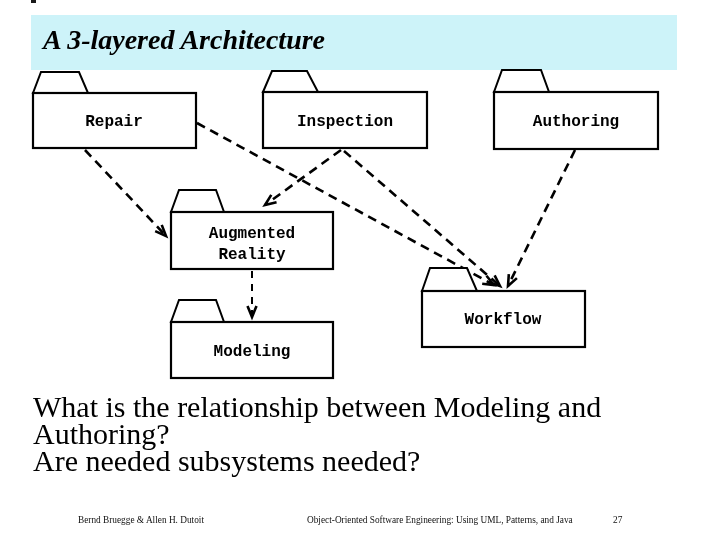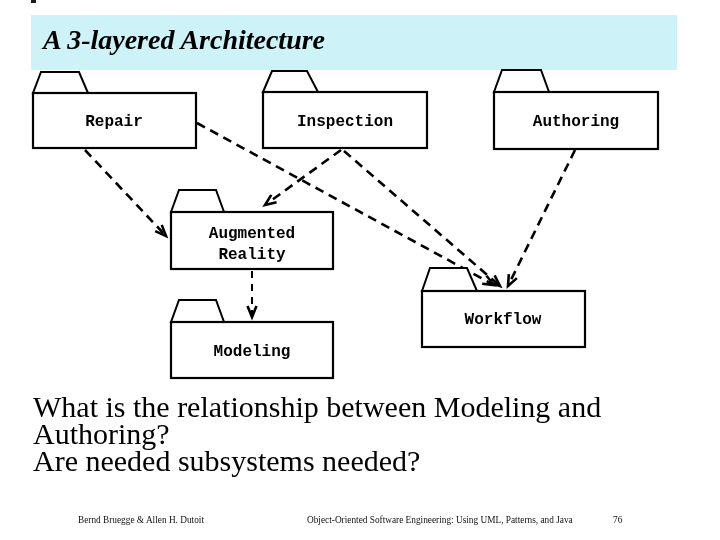--- a/index.html
+++ b/index.html
@@ -99,16 +99,16 @@
   </svg>
 
   <div class="question">
     <div>What is the relationship between Modeling and Authoring?</div>
     <div>Are needed subsystems needed?</div>
   </div>
 
   <div class="footer">
     <span class="authors">Bernd Bruegge &amp; Allen H. Dutoit</span>
     <span class="book">Object-Oriented Software Engineering: Using UML, Patterns, and Java</span>
-    <span class="page">76</span>
+    <span class="page">27</span>
   </div>
 
 </div>
 
 </body></html>

